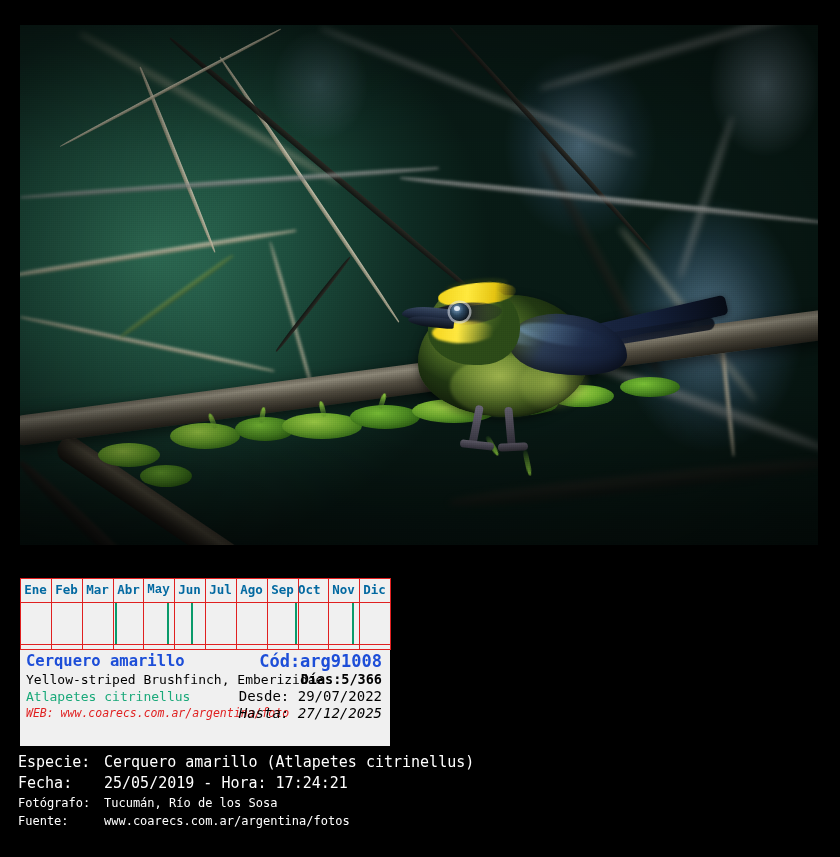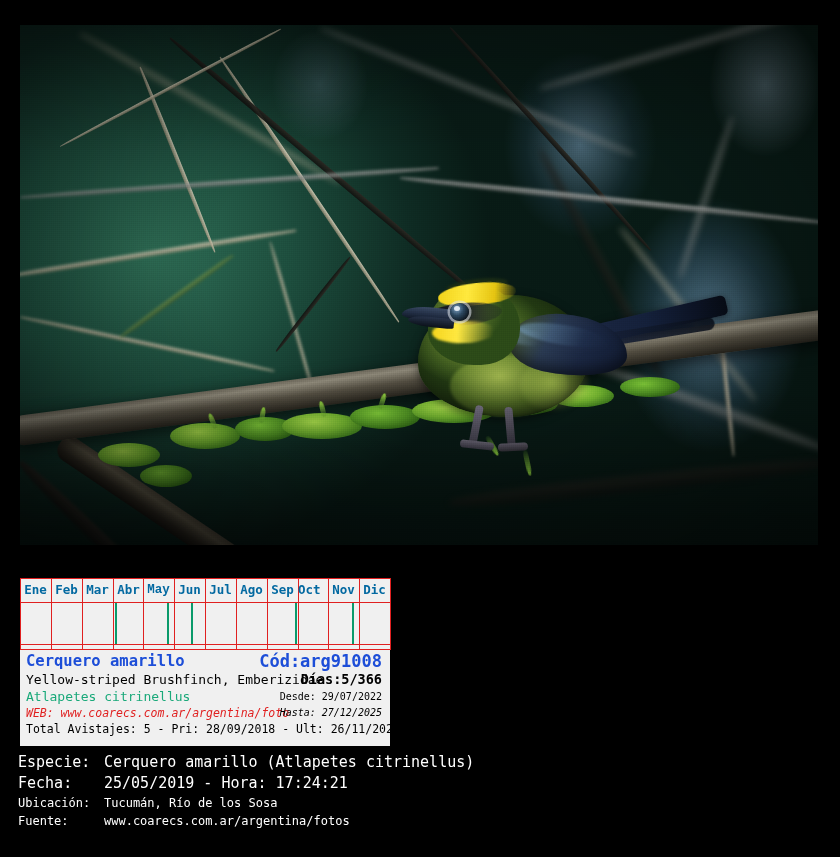--- a/index.html
+++ b/index.html
@@ -203,21 +203,21 @@
 
   .p-line{padding:0 6px;white-space:nowrap;position:relative;}
   .p-title{font-size:15.5px;font-weight:bold;line-height:19px;margin-top:2px;color:#1d4ed8;}
   .p-common{font-size:13px;line-height:17px;color:#000;}
   .p-sci{font-size:13px;line-height:17px;color:#1aa97a;}
   .p-web{font-size:11.5px;line-height:16px;color:#e02020;font-style:italic;}
   .p-total{font-size:11.5px;line-height:16px;color:#000;}
   .p-right{position:absolute;right:8px;top:0;}
   .p-cod{font-size:17px;font-weight:bold;}
   .p-dias{font-size:13.5px;font-weight:bold;}
-  .p-dd{font-size:10px;}
+  .p-dd{font-size:14px;}
 
   
   #info{
     position:absolute;left:0;top:752px;width:840px;height:105px;
     color:#fff;font-family:"DejaVu Sans Mono","Liberation Mono",monospace;
   }
   .i-row{display:flex;align-items:baseline;}
   .i-row.big{font-size:15px;line-height:21px;}
   .i-row.small{font-size:12px;line-height:18px;}
   .i-lab{width:104px;flex:0 0 104px;padding-left:18px;box-sizing:border-box;}
@@ -362,33 +362,32 @@
   <div class="p-line p-sci">
     <span>Atlapetes citrinellus</span>
     <span class="p-right p-dd" style="color:#000;">Desde: 29/07/2022</span>
   </div>
 
   <div class="p-line p-web">
     <span>WEB: www.coarecs.com.ar/argentina/foto</span>
     <span class="p-right p-dd" style="color:#000;">Hasta: 27/12/2025</span>
   </div>
 
-  <div class="p-line p-total">Total Avistajes: 5 - Pri: 28/09/2018 - Ult: 26/11/2023</div>
 </div>
 
 <div id="info">
     <div class="i-row big">
       <div class="i-lab">Especie:</div>
       <div class="i-val">Cerquero amarillo (Atlapetes citrinellus)</div>
     </div>
     <div class="i-row big">
       <div class="i-lab">Fecha:</div>
       <div class="i-val">25/05/2019 - Hora: 17:24:21</div>
     </div>
     <div class="i-row small">
-      <div class="i-lab">Ubicación:</div>
+      <div class="i-lab">Fotógrafo:</div>
       <div class="i-val">Tucumán, Río de los Sosa</div>
     </div>
     <div class="i-row small">
       <div class="i-lab">Fuente:</div>
       <div class="i-val">www.coarecs.com.ar/argentina/fotos</div>
     </div>
   </div>
 
 </body></html>

